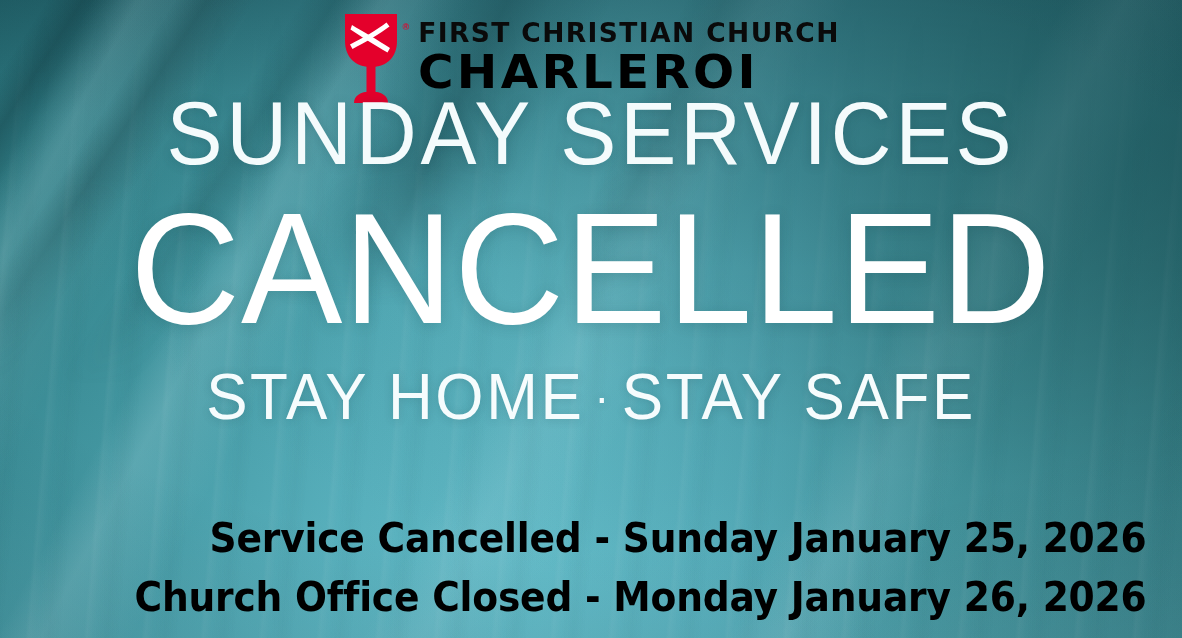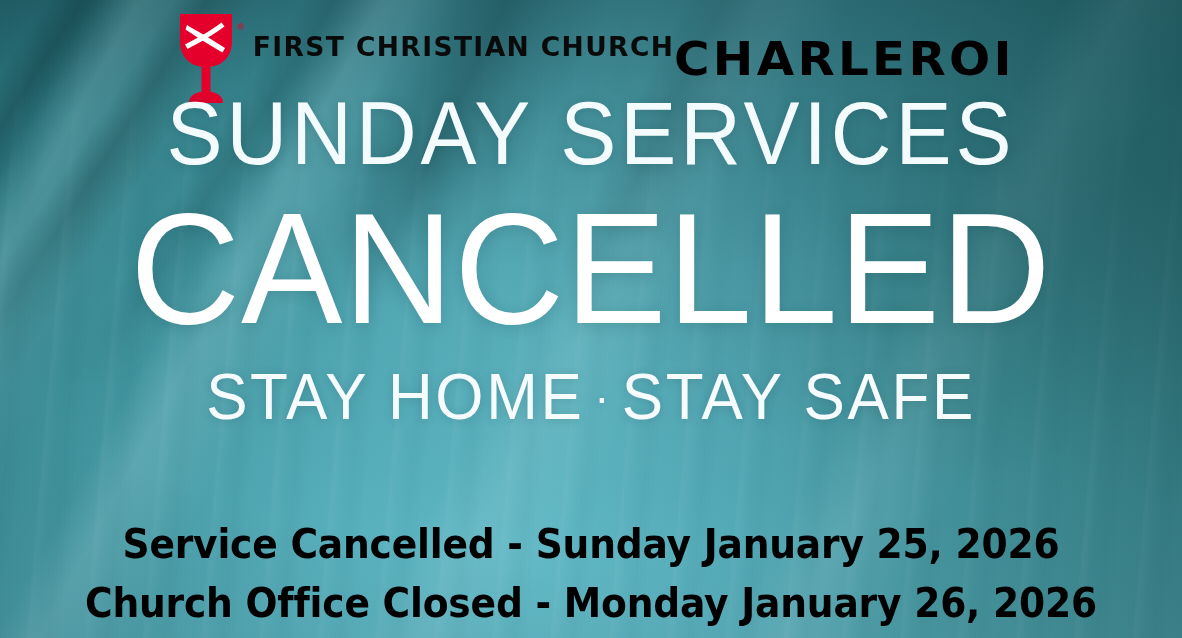--- a/index.html
+++ b/index.html
@@ -159,21 +159,21 @@
     right: -9px;
     top: 12px;
     font-size: 9px;
     line-height: 1;
     color: #e4002b;
     font-weight: 700;
   }
 
   .logo-words {
     display: flex;
-    flex-direction: row;
+    flex-direction: column;
     align-items: flex-start;
     justify-content: center;
   }
 
   .brand-line1 {
     font-family: "DejaVu Sans", sans-serif;
     font-weight: 700;
     font-size: 26.5px;
     line-height: 1.04;
     letter-spacing: 1.4px;
@@ -243,23 +243,23 @@
     padding: 0 10px;
     position: relative;
     top: -6px;
     font-size: 44px;
   }
 
   
   .notice {
     position: absolute;
     left: 0;
-    bottom: 6px;
+    bottom: 12px;
     width: 100%;
-    text-align: center;
+    text-align: right;
   }
 
   .notice-line {
     font-family: "DejaVu Sans", sans-serif;
     font-weight: 700;
     font-size: 40px;
     line-height: 1.46;
     letter-spacing: -0.2px;
     color: #000000;
     white-space: nowrap;

